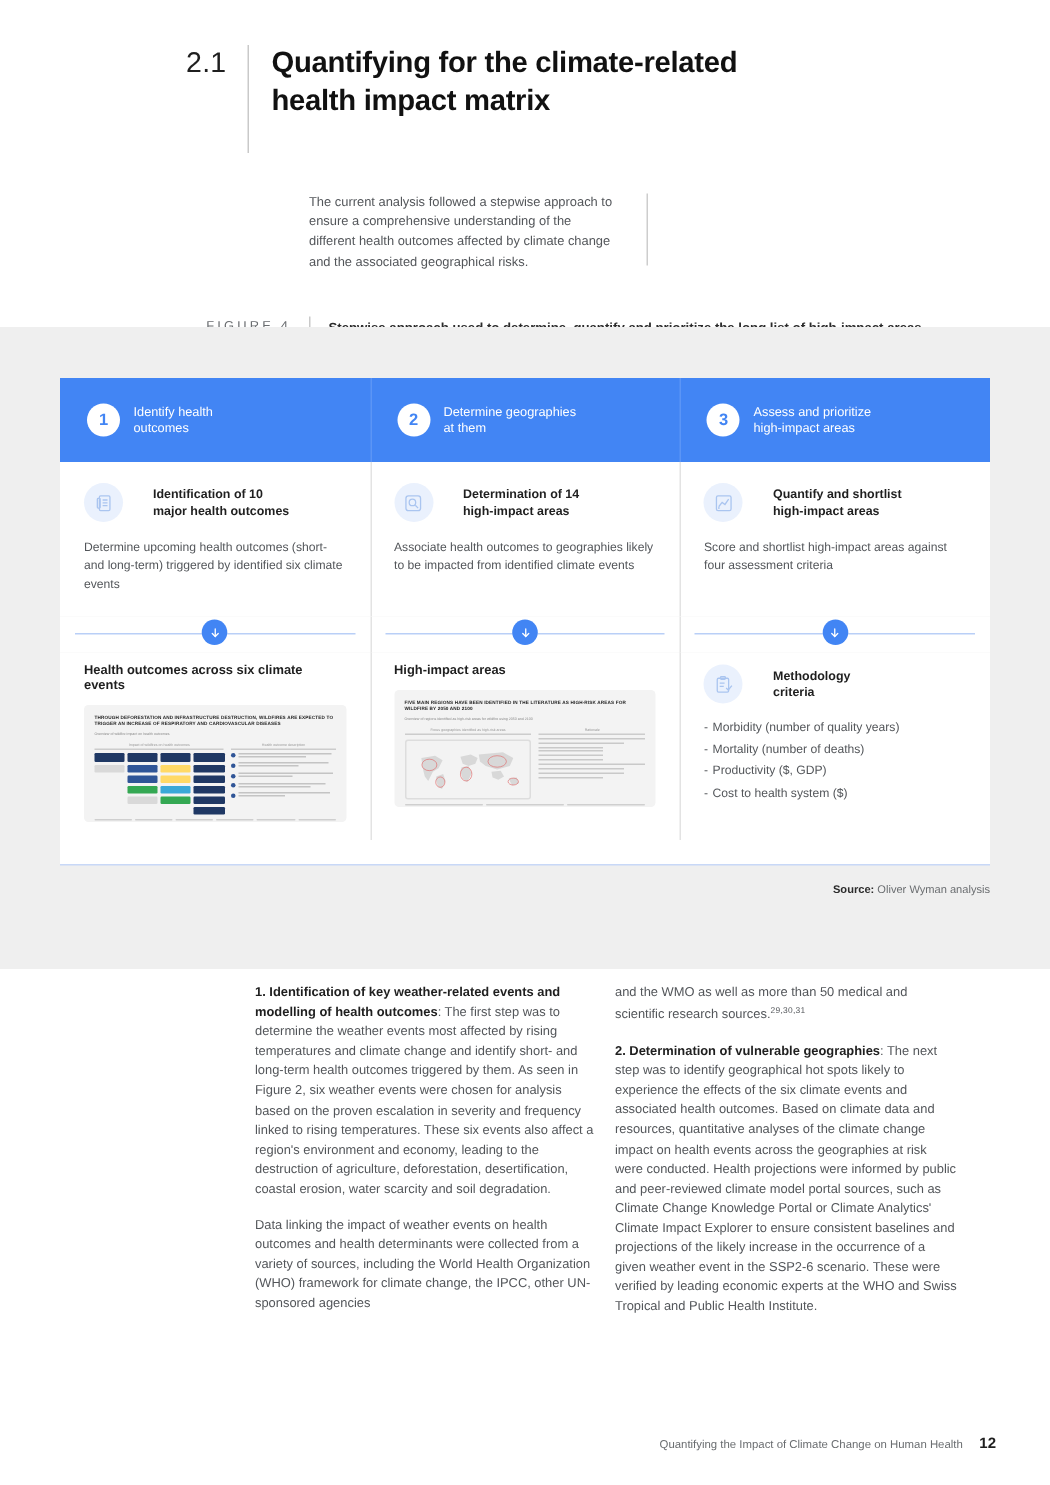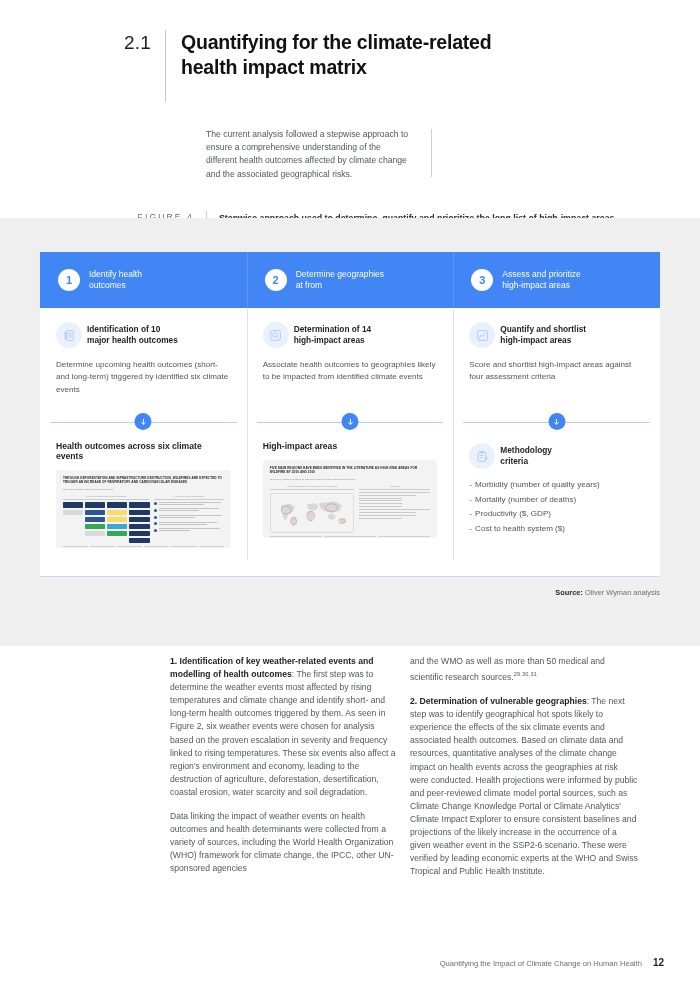--- a/index.html
+++ b/index.html
@@ -65,21 +65,21 @@
     flex:0 0 22px; margin-right:9px;
   }
   .step-head-label { color:#fff; font-size:8.5px; line-height:11.5px; font-weight:400; }
 
   
   .steps-body { display:flex; background:#fff; }
   .step-col { flex:1; padding:14px 16px 4px 16px; position:relative; }
   .step-col + .step-col::before {
     content:""; position:absolute; left:0; top:0; bottom:0; width:1px; background:#e3e3e3;
   }
-  .icon-row { display:flex; align-items:center; gap:5px; margin-bottom:11px; }
+  .icon-row { display:flex; align-items:center; gap:20px; margin-bottom:11px; }
   .icon-bubble {
     width:26px; height:26px; border-radius:50%; background:#eaf1fd;
     display:flex; align-items:center; justify-content:center; flex:0 0 26px;
   }
   .icon-title { font-size:8.3px; font-weight:700; color:#1f1f1f; line-height:11px; }
   .step-desc { font-size:8.1px; line-height:12.4px; color:#53565a; min-height:48px; }
 
   
   .connector-row { display:flex; position:relative; background:#fff; height:24px; }
   .conn-cell { flex:1; position:relative; }
@@ -195,21 +195,21 @@
       <div class="step-circle">1</div>
       <div class="step-head-label">
         <span>Identify health</span><br>
         <span>outcomes</span>
       </div>
     </div>
     <div class="step-head">
       <div class="step-circle">2</div>
       <div class="step-head-label">
         <span>Determine geographies</span><br>
-        <span>at from</span>
+        <span>at them</span>
       </div>
     </div>
     <div class="step-head">
       <div class="step-circle">3</div>
       <div class="step-head-label">
         <span>Assess and prioritize</span><br>
         <span>high-impact areas</span>
       </div>
     </div>
   </div>

